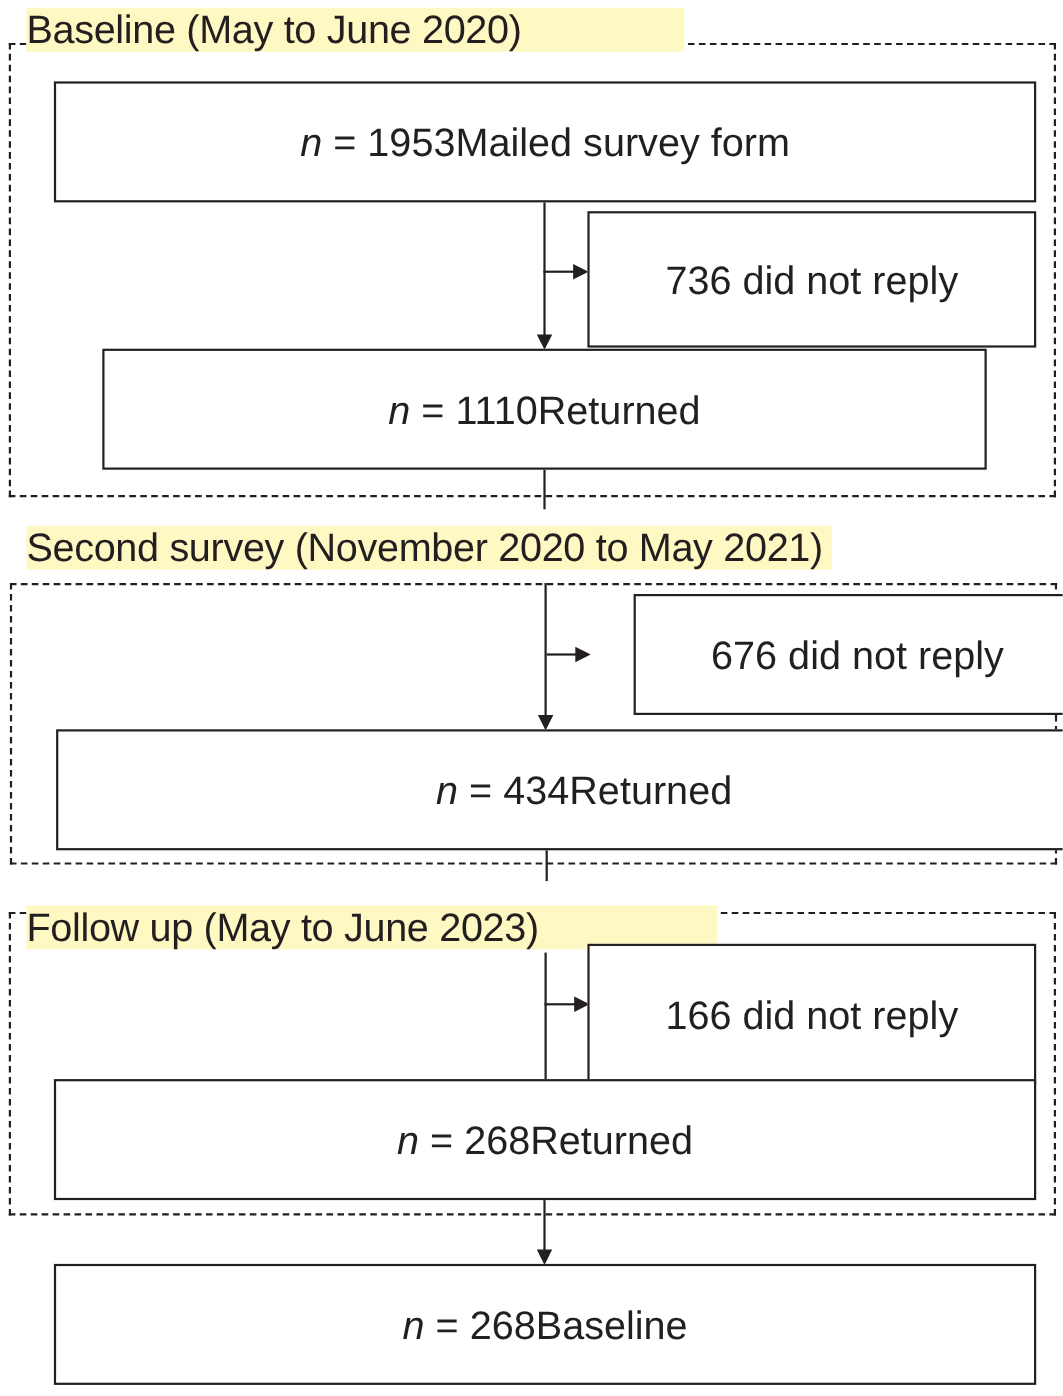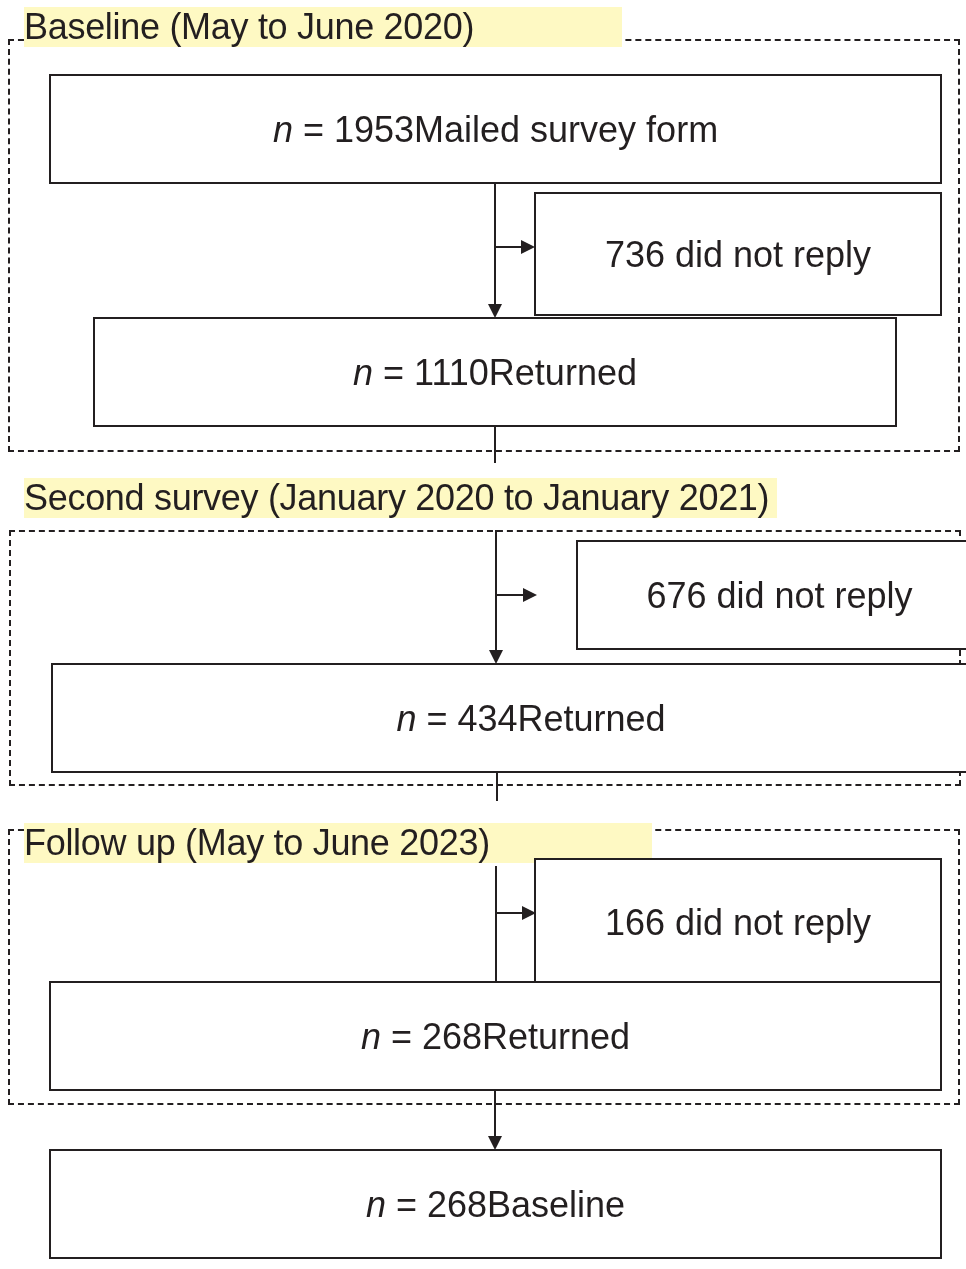--- a/index.html
+++ b/index.html
@@ -46,21 +46,21 @@
 <div class="box" style="left:49px; top:317px; width:804px; height:110px;margin-left:44px;">
   <div class="n-line">
     <i>n</i><span> = </span><span>1110</span>
   </div>
   <div>Returned</div>
 </div>
 
 <div class="vline" style="left:494px; top:427px; height:36px;"></div>
 
 <div class="dash-frame" style="left:9px; top:530px; width:952px; height:256px;"></div>
-<div class="section-title" style="left:24px; top:478px;">Second survey (January 2020 to January 2021)</div>
+<div class="section-title" style="left:24px; top:478px;">Second survey (November 2020 to May 2021)</div>
 
 <div class="vline" style="left:495px; top:530px; height:121px;"></div>
 <div class="hline" style="left:497px; top:594px; width:27px;"></div>
 <div class="arrow-right" style="left:523px; top:588px;"></div>
 <div class="arrow-down" style="left:489px; top:650px;"></div>
 
 <div class="box" style="left:536px; top:540px; width:407px; height:110px;margin-left:40px;">
   <div>676 did not reply</div>
 </div>
 

